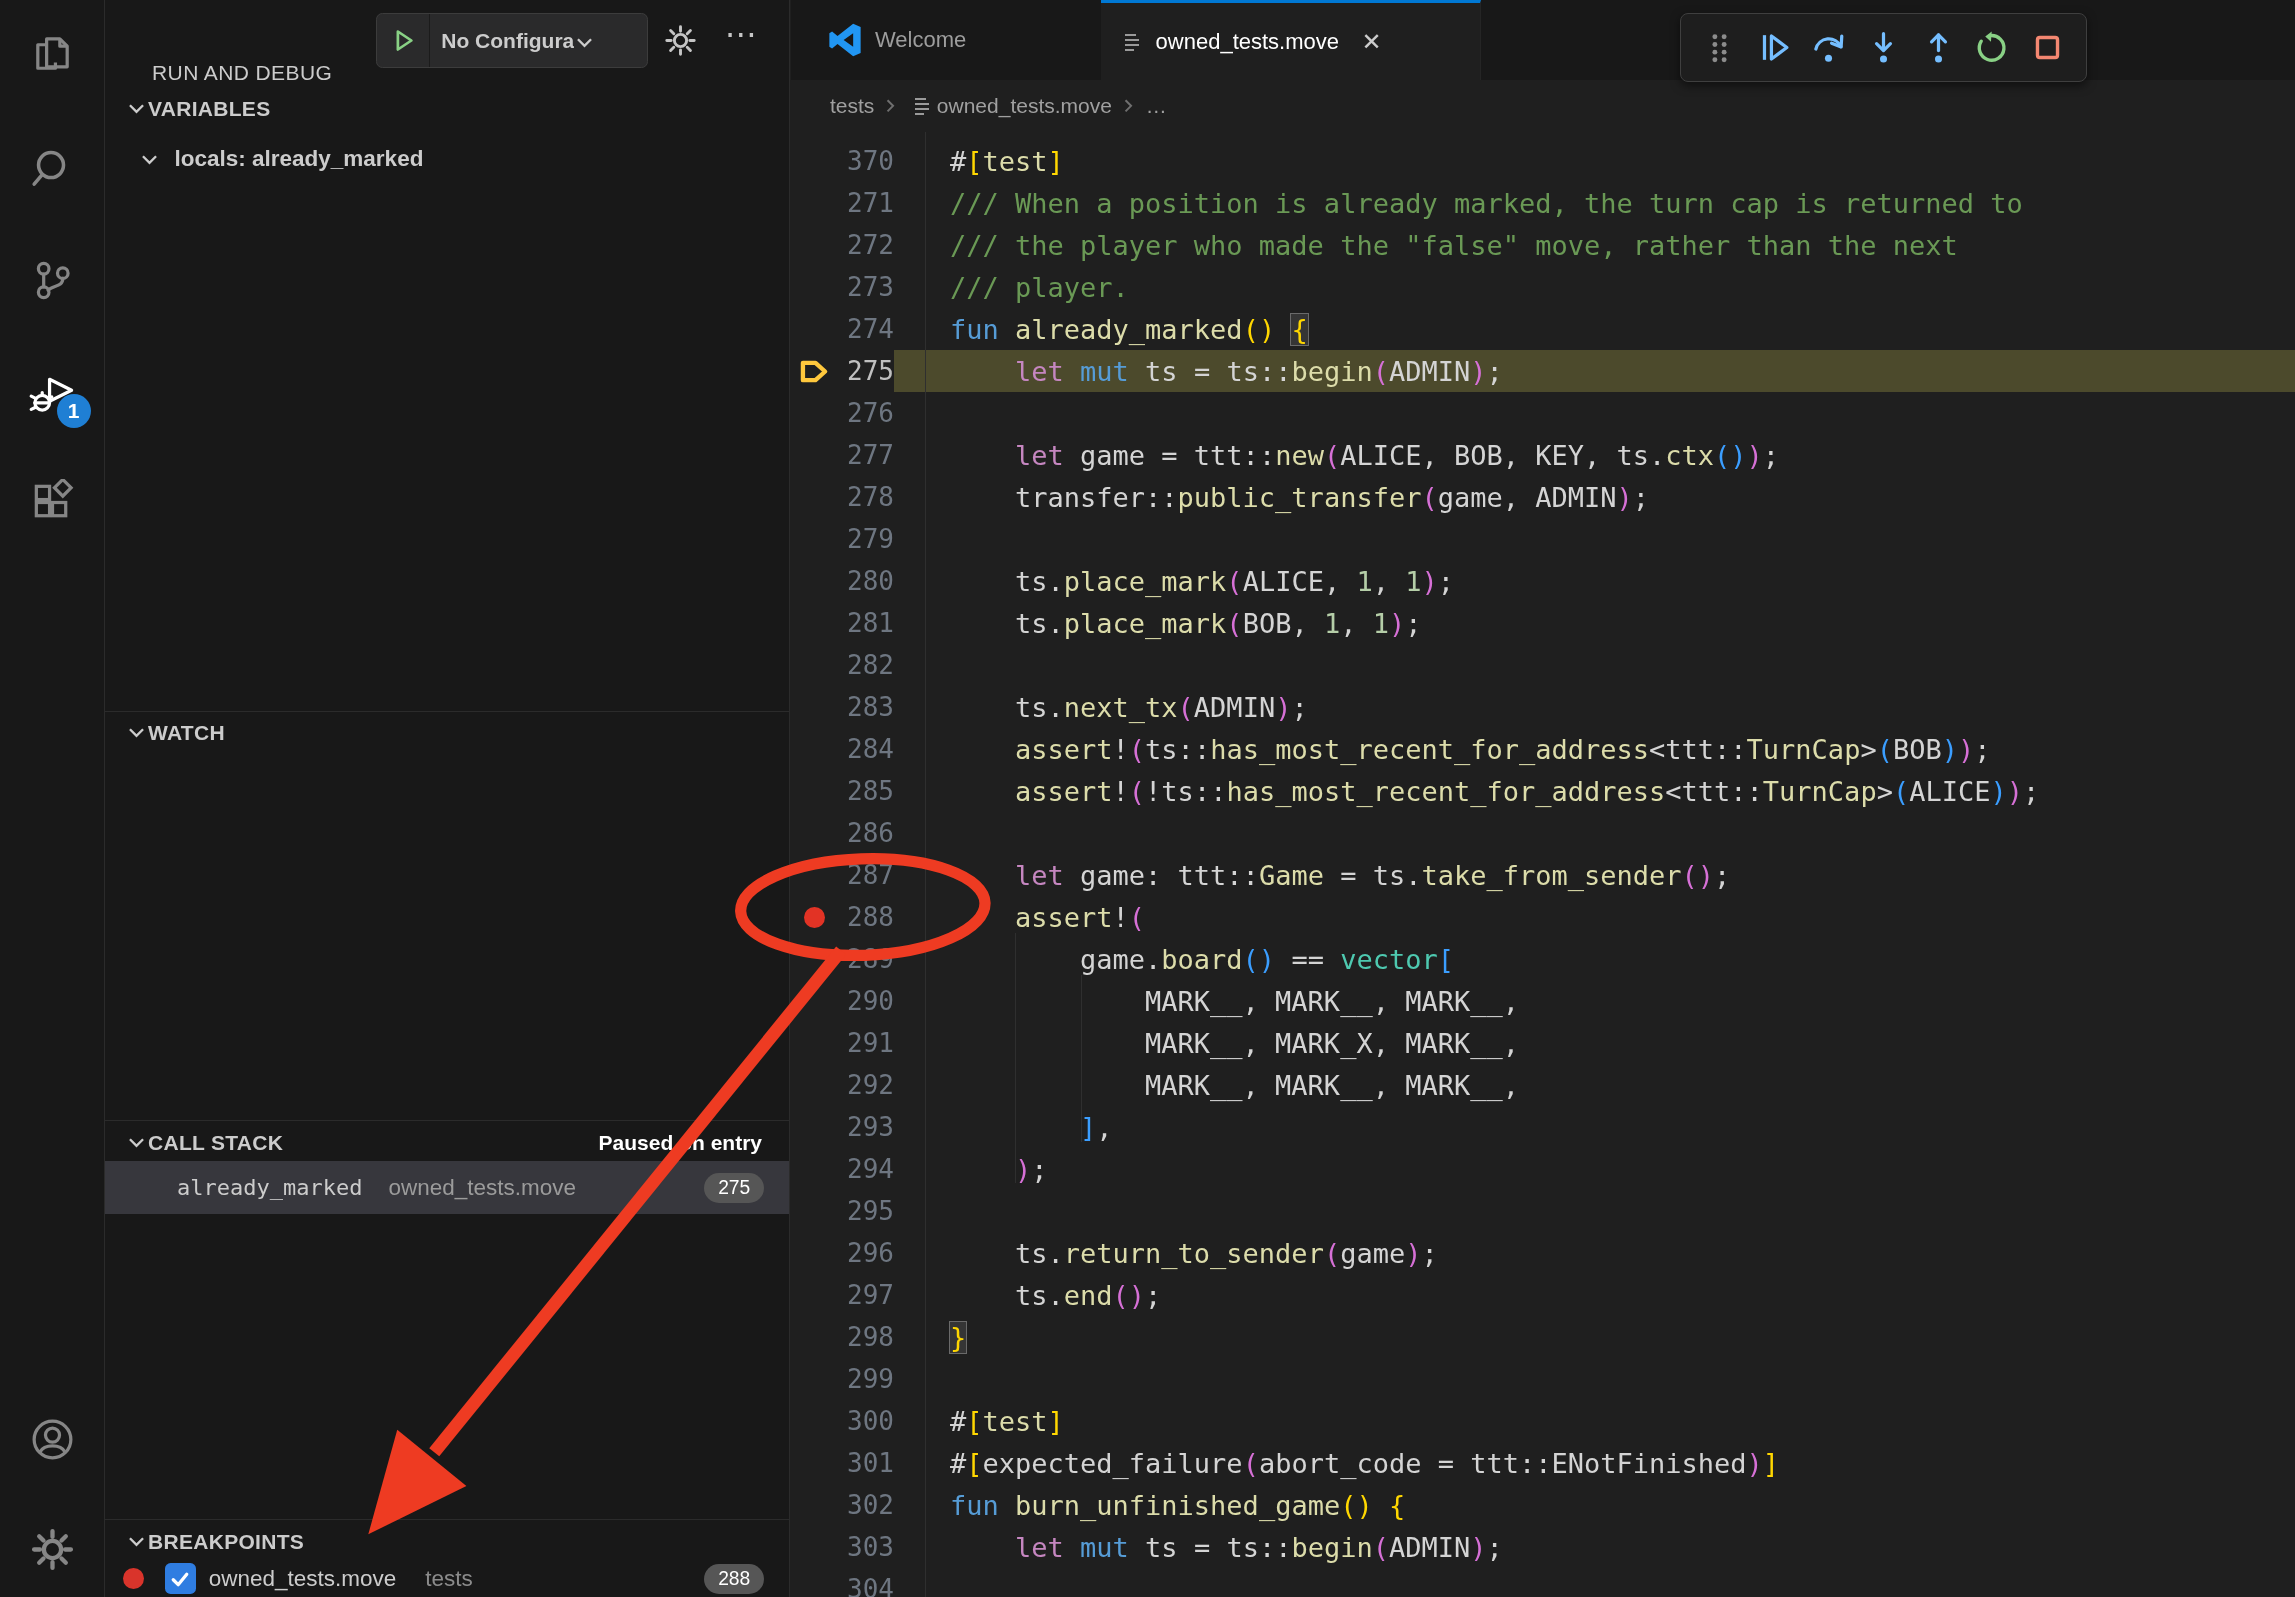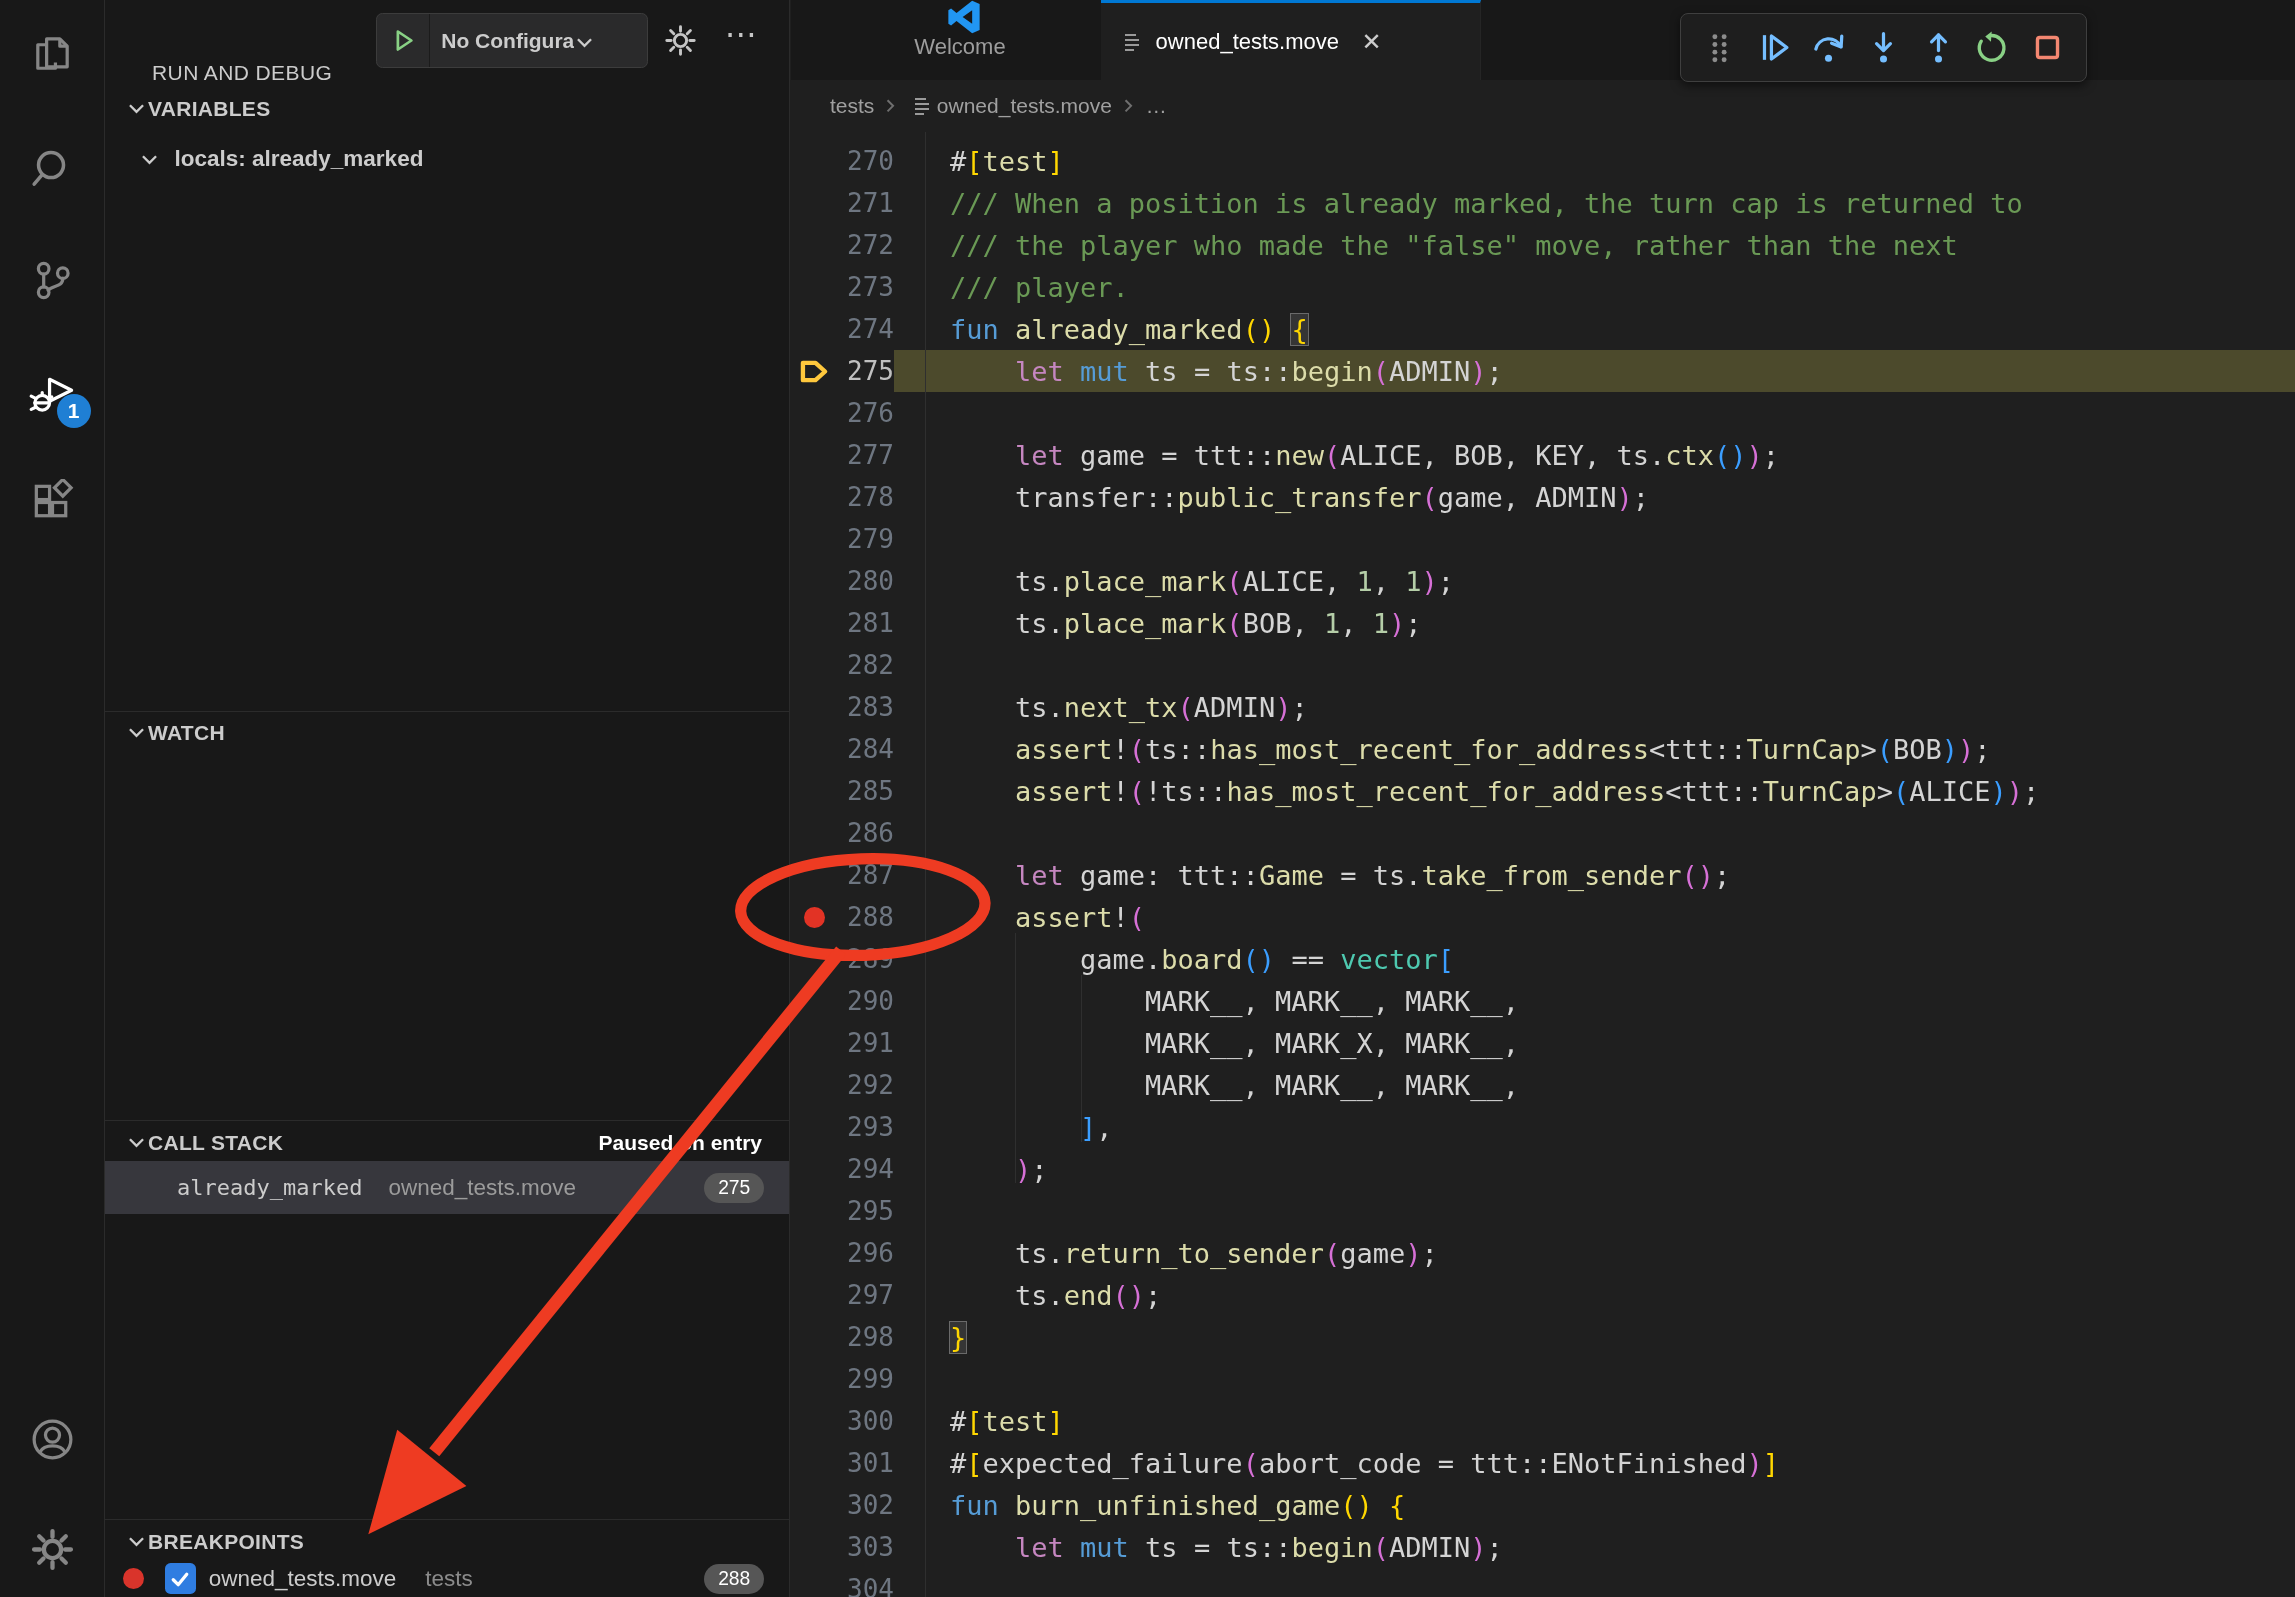--- a/index.html
+++ b/index.html
@@ -59,21 +59,21 @@
   #bp-check { margin-left:21px; width:31px; height:31px; background:#2f7de1; border-radius:5.6px;
               display:flex; align-items:center; justify-content:center; cursor:pointer; }
   #bp-file { margin-left:13px; font-size:22.5px; color:#cccccc; }
   #bp-dir { margin-left:29px; font-size:22.5px; color:#8b8b8b; }
 
   
   #editor { position:absolute; left:791px; top:0; right:0; height:1597px; background:#1f1f1f; }
   #tabbar { position:absolute; left:0; top:0; right:0; height:80px; background:#181818; }
   .tab { position:absolute; top:0; height:80px; display:flex; align-items:center; cursor:pointer;
          border-right:0.8px solid #252525; }
-  #tab-welcome { left:8px; width:310px; background:#181818;flex-direction:column; }
+  #tab-welcome { left:16px; width:310px; background:#181818; }
   #tab-welcome .tab-label { color:#9d9d9d; font-size:22px; margin-left:13px; }
   #tab-active { left:310px; width:380px; background:#1f1f1f; border-top:3.2px solid #0078d4; }
   #tab-active .tab-label { color:#ffffff; font-size:22px; margin-left:11.3px; }
   .tab-close { margin-left:22.5px; color:#cccccc; font-size:24px; cursor:pointer; }
   #tab-welcome svg.vslogo { width:34px; height:34px; margin-left:21px; }
   .fileicon { width:24px; height:24px; margin-left:19.3px; }
 
   #breadcrumb { position:absolute; left:0; top:80px; right:0; height:51px; background:#1f1f1f;
                 display:flex; align-items:center; }
   .crumb { color:#a0a0a0; font-size:21px; cursor:pointer; }
@@ -334,21 +334,21 @@
         <path d="M5 3 L10 8 L5 13"></path>
       </svg>
     <span class="crumb">…</span>
   </div>
 
   <div id="code">
     <div class="guide" style="left:134px; top:0; bottom:0;"></div>
     <div class="guide" style="left:224px; top:801px; height:250px;"></div>
     <div class="guide" style="left:290px; top:843px; height:167px;"></div>
     <div id="code-lines">
-        <div class="line"><span class="glyph"></span><span class="lnum">270</span><span class="body"><span class="t-pl">#</span><span class="t-b1">[</span><span class="t-fn">test</span><span class="t-b1">]</span></span></div>
+        <div class="line"><span class="glyph"></span><span class="lnum">370</span><span class="body"><span class="t-pl">#</span><span class="t-b1">[</span><span class="t-fn">test</span><span class="t-b1">]</span></span></div>
         <div class="line"><span class="glyph"></span><span class="lnum">271</span><span class="body"><span class="t-com">/// When a position is already marked, the turn cap is returned to</span></span></div>
         <div class="line"><span class="glyph"></span><span class="lnum">272</span><span class="body"><span class="t-com">/// the player who made the "false" move, rather than the next</span></span></div>
         <div class="line"><span class="glyph"></span><span class="lnum">273</span><span class="body"><span class="t-com">/// player.</span></span></div>
         <div class="line"><span class="glyph"></span><span class="lnum">274</span><span class="body"><span class="t-kw">fun</span><span class="t-pl"> </span><span class="t-fn">already_marked</span><span class="t-b1">()</span><span class="t-pl"> </span><span class="t-b1m">{</span></span></div>
         <div class="line cur"><span class="glyph"><svg viewBox="0 0 30 28" width="31" height="27">
               <path d="M3 5 h13 l10 9 -10 9 h-13 z" fill="none" stroke="#ffc83d" stroke-width="4.5" stroke-linejoin="round"></path>
             </svg></span><span class="lnum">275</span><span class="body"><span class="t-pl">    </span><span class="t-ctl">let</span><span class="t-pl"> </span><span class="t-kw">mut</span><span class="t-pl"> ts = ts::</span><span class="t-fn">begin</span><span class="t-b2">(</span><span class="t-pl">ADMIN</span><span class="t-b2">)</span><span class="t-pl">;</span></span></div>
         <div class="line"><span class="glyph"></span><span class="lnum">276</span><span class="body"></span></div>
         <div class="line"><span class="glyph"></span><span class="lnum">277</span><span class="body"><span class="t-pl">    </span><span class="t-ctl">let</span><span class="t-pl"> game = ttt::</span><span class="t-fn">new</span><span class="t-b2">(</span><span class="t-pl">ALICE, BOB, KEY, ts.</span><span class="t-fn">ctx</span><span class="t-b3">()</span><span class="t-b2">)</span><span class="t-pl">;</span></span></div>
         <div class="line"><span class="glyph"></span><span class="lnum">278</span><span class="body"><span class="t-pl">    transfer::</span><span class="t-fn">public_transfer</span><span class="t-b2">(</span><span class="t-pl">game, ADMIN</span><span class="t-b2">)</span><span class="t-pl">;</span></span></div>

